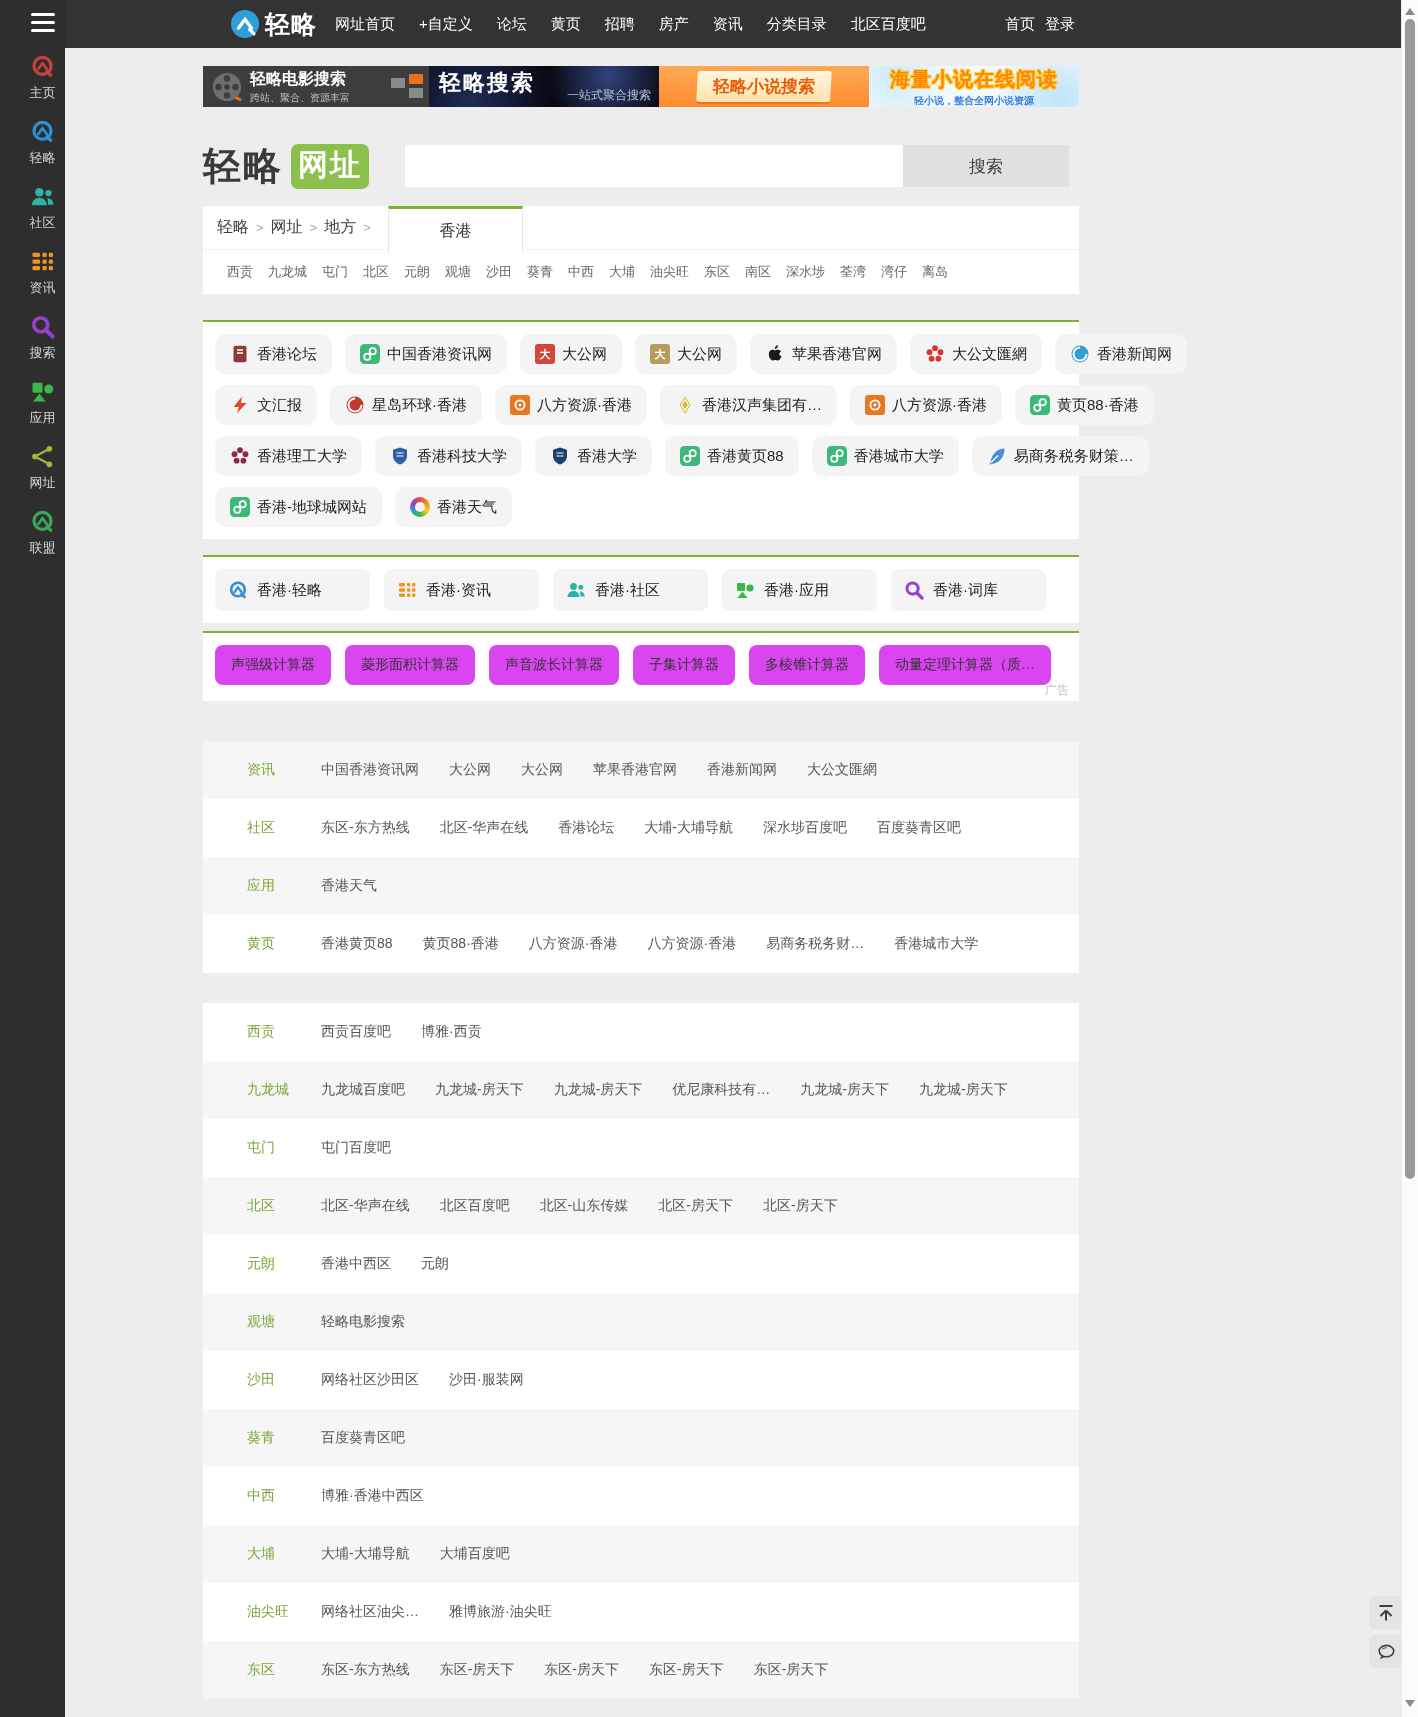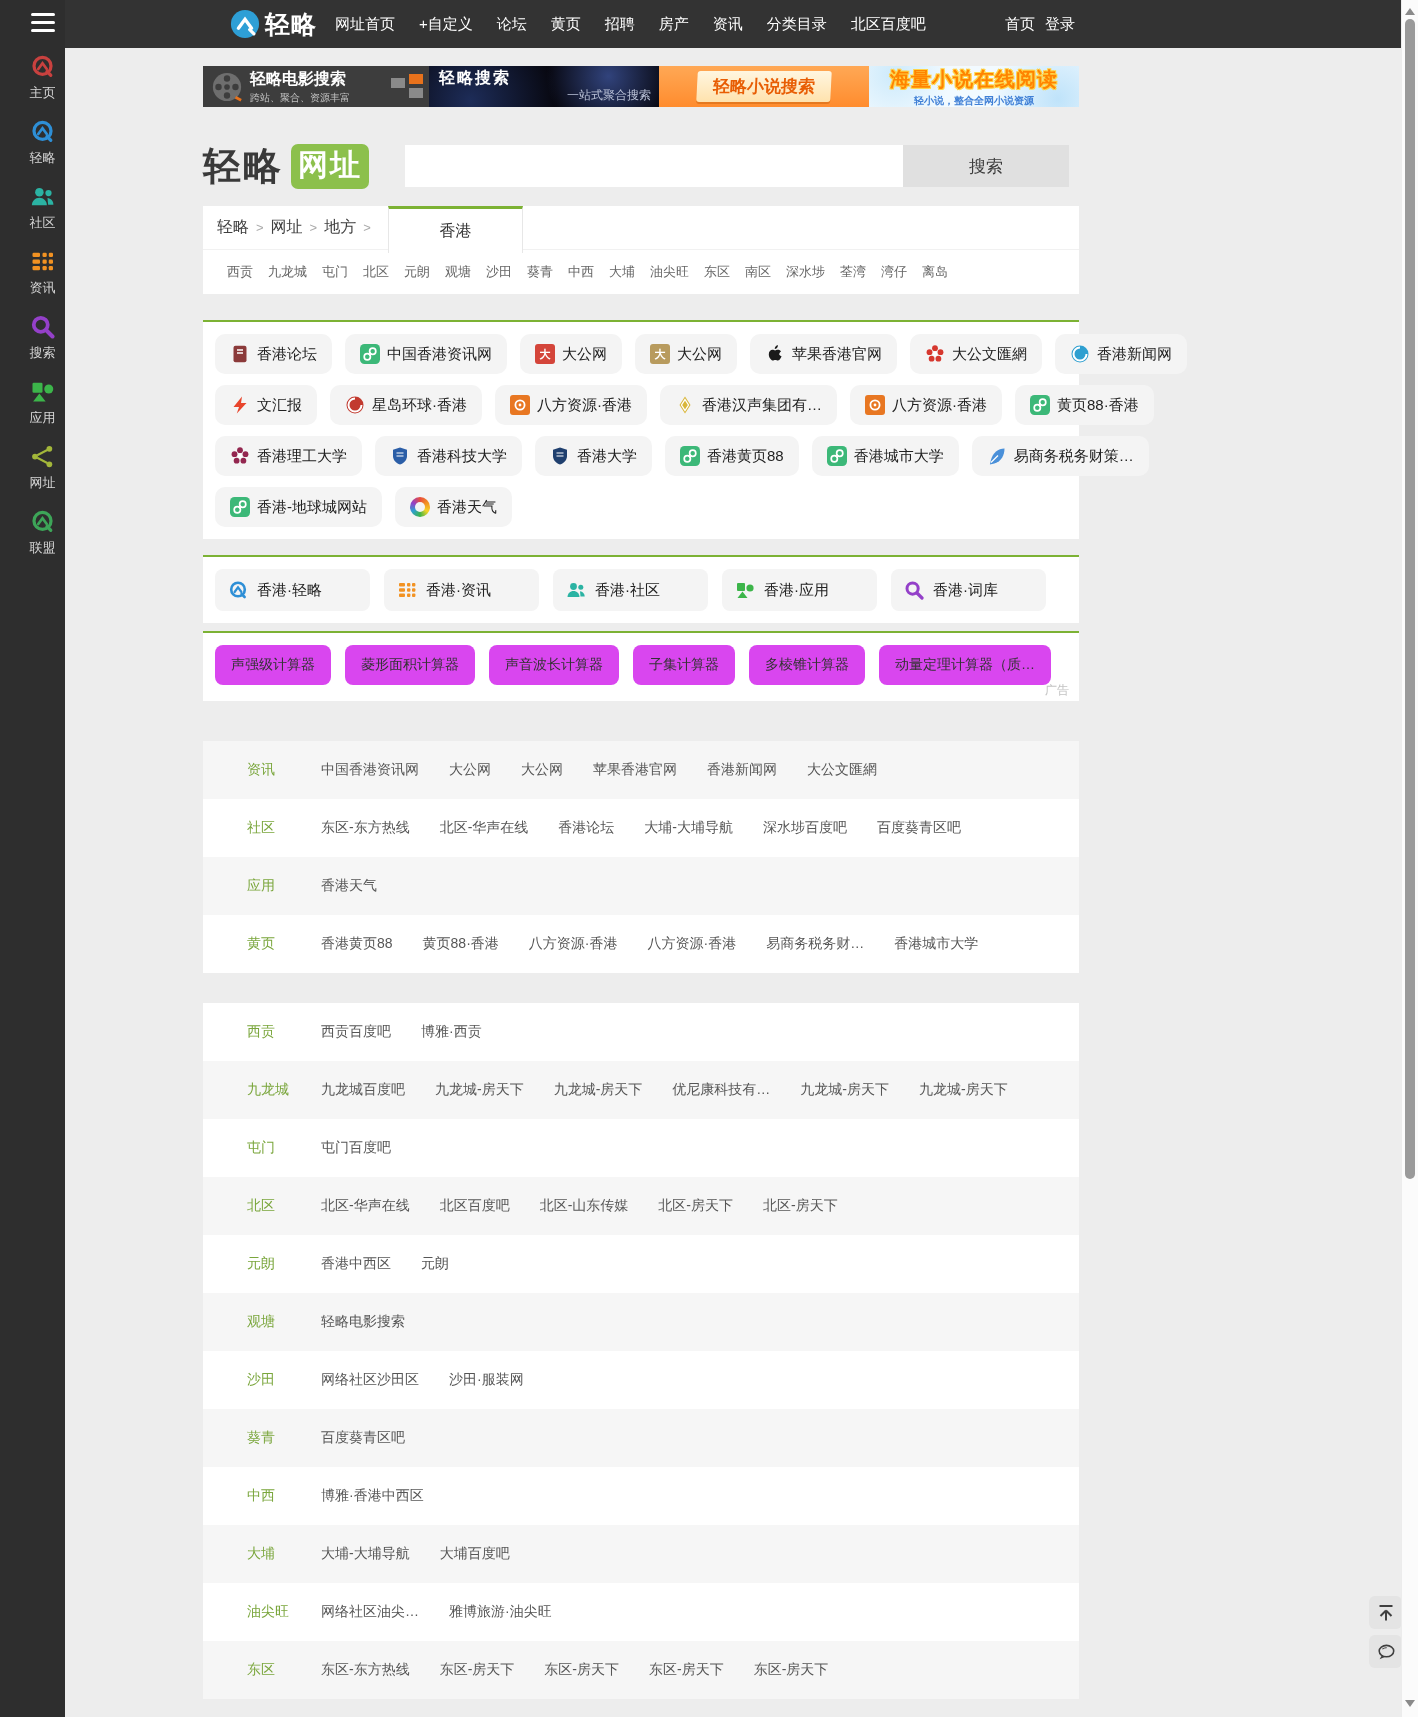--- a/index.html
+++ b/index.html
@@ -31,21 +31,21 @@
 
   
   .banners { display:flex; margin-top:18px; height:48px; }
   .banner { flex:1; height:41px; overflow:hidden; position:relative; cursor:pointer; }
   .b1 { background:#3d3d3d; display:flex; align-items:center; padding:0 8px; gap:7px; }
   .b1 .btxt { display:flex; flex-direction:column; }
   .b1-title { color:#fff; font-size:16px; font-weight:bold; white-space:nowrap; }
   .b1-sub { color:#c2c2c2; font-size:10px; margin-top:1px; white-space:nowrap; }
   .b1-deco { position:absolute; right:6px; top:8px; width:14px; height:10px; background:#e8721c; box-shadow:0 14px 0 #8a8a8a, -18px 4px 0 #8a8a8a; }
   .b2 { background:radial-gradient(circle at 78% 25%, #31437c 0, rgba(0,0,0,0) 34%), radial-gradient(circle at 18% 85%, #1d2c58 0, rgba(0,0,0,0) 45%), #07070f; padding:2px 10px; }
-  .b2-title { color:#fff; font-size:16px; font-weight:bold; letter-spacing:2px; }
+  .b2-title { color:#fff; font-size:22px; font-weight:bold; letter-spacing:2px; }
   .b2-sub { position:absolute; right:8px; bottom:3px; color:#b9c1d6; font-size:12px; }
   .b3 { background:linear-gradient(180deg,#ffa855,#ff8c2e); display:flex; align-items:center; justify-content:center; }
   .b3-ribbon { background:linear-gradient(180deg,#fff6e0,#ffe2ad); color:#e85d04; font-weight:bold; font-size:17px; padding:4px 16px; border-radius:3px; box-shadow:0 2px 0 rgba(180,80,0,.35); transform:skewX(-3deg); white-space:nowrap; }
   .b4 { background:radial-gradient(circle at 12% 20%, #cdeafb 0, rgba(0,0,0,0) 30%), radial-gradient(circle at 90% 80%, #bfe3fa 0, rgba(0,0,0,0) 35%), #f2faff; display:flex; flex-direction:column; align-items:center; justify-content:center; }
   .b4-title { color:#ff8400; font-size:20px; font-weight:900; letter-spacing:1px; white-space:nowrap;
               text-shadow:-1px -1px 0 #ffd54a, 1px -1px 0 #ffd54a, -1px 1px 0 #ffd54a, 1px 1px 0 #ffd54a; }
   .b4-sub { color:#3f7fd6; font-size:10px; font-weight:bold; margin-top:1px; }
 
   
   .search-row { margin-top:26px; height:52px; display:flex; align-items:center; }

